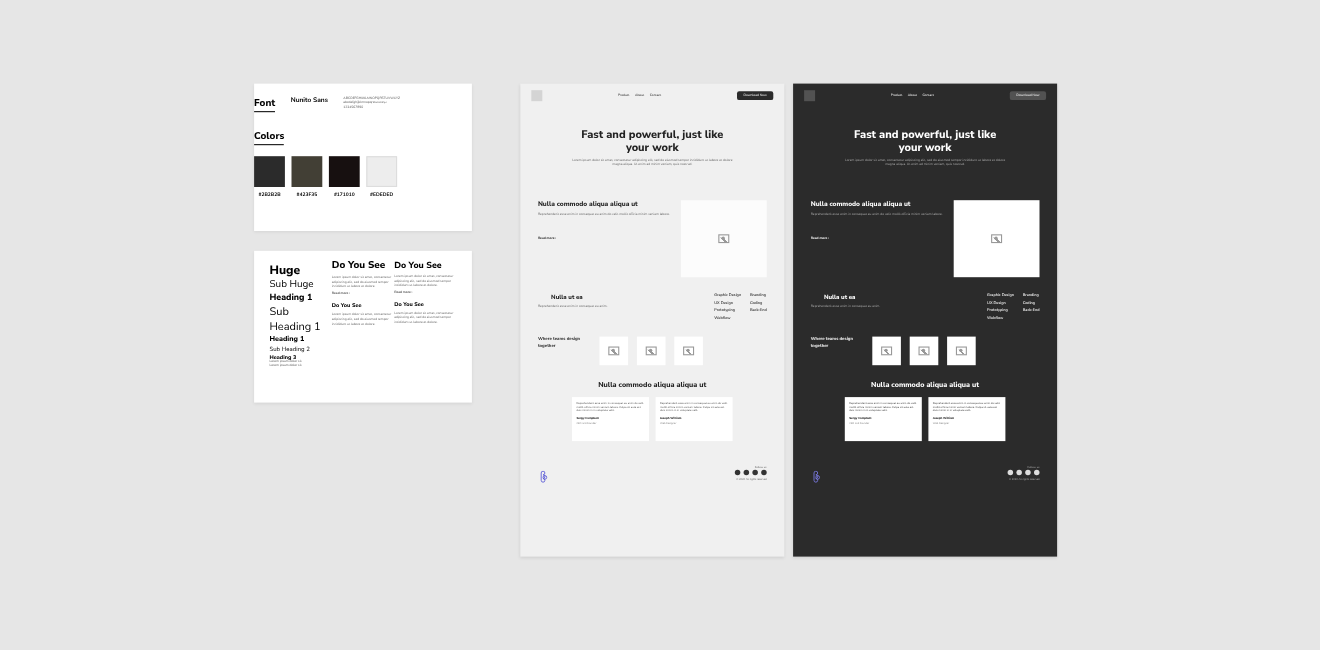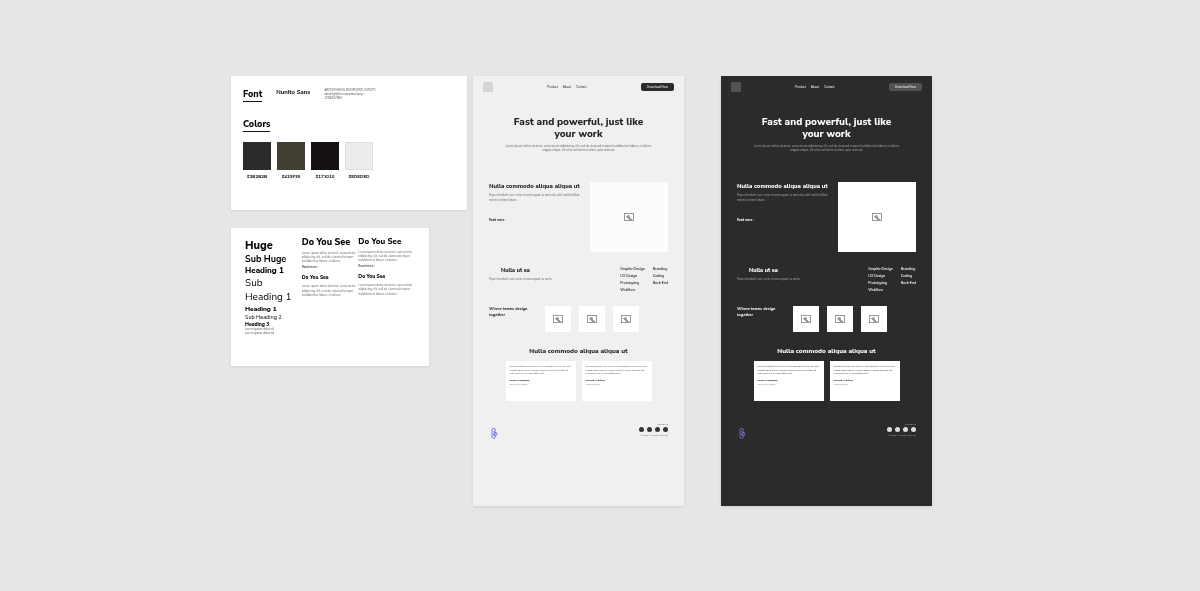--- a/index.html
+++ b/index.html
@@ -12,49 +12,49 @@
     --accent:#5b5bd6;
   }
   *{box-sizing:border-box;font-family:"Nunito Sans","Helvetica Neue",Arial,sans-serif;}
   html,body{margin:0;padding:0;background:var(--bg);}
   body{width:1200px;height:591px;overflow:hidden;}
 
   .stage{position:relative;width:1200px;height:591px;}
 
   
   .panel{position:absolute;background:var(--card);box-shadow:0 1px 3px rgba(0,0,0,.08);}
-  .style-card{left:231px;top:76px;width:236px;height:134px;padding:12px 12px;}
+  .style-card{left:231px;top:76px;width:198px;height:134px;padding:12px 0;}
   .type-card{left:231px;top:228px;width:198px;height:138px;padding:10px 14px;}
 
   .sg-h{font-size:9px;font-weight:800;border-bottom:1px solid #111;display:inline-block;padding-bottom:1px;margin:0 0 6px;}
   .font-row{display:flex;gap:14px;align-items:flex-start;}
   .font-name{font-size:6px;font-weight:700;}
   .specimen{font-size:3px;line-height:1.4;color:#555;max-width:90px;word-break:break-word;}
   .colors-title{margin-top:10px;}
   .swatches{display:flex;gap:6px;margin-top:4px;}
   .sw{display:flex;flex-direction:column;align-items:center;}
   .sw .box{width:28px;height:28px;}
   .sw .label{font-size:4.5px;font-weight:700;margin-top:3px;}
 
   .type-cols{display:flex;}
   .type-col{flex:1;}
   .huge{font-size:11px;font-weight:800;margin:0;}
-  .subhuge{font-size:9px;font-weight:700;margin:0;}
+  .subhuge{font-size:9px;font-weight:400;margin:0;}
   .h1{font-size:8px;font-weight:800;margin:0;}
   .sh1{font-size:10px;font-weight:400;margin:0;}
   .h2{font-size:6.5px;font-weight:800;margin:0;}
   .sh2{font-size:5.5px;font-weight:400;margin:0;}
   .h3{font-size:5px;font-weight:800;margin:0;}
   .tiny{font-size:3px;color:#555;margin:0;line-height:1.3;}
   .dys{font-size:9px;font-weight:800;line-height:1.1;margin:0 0 2px;}
   .dys-sm{font-size:5px;font-weight:800;margin:4px 0 1px;}
   .dys-para{font-size:3px;color:#666;line-height:1.4;}
 
   
-  .mock{position:absolute;width:211px;height:430px;top:76px;box-shadow:0 1px 3px rgba(0,0,0,.1);}
+  .mock{position:absolute;width:240px;height:430px;top:76px;box-shadow:0 1px 3px rgba(0,0,0,.1);}
   .mock.light{left:473px;background:#f0f0f0;color:#222;}
   .mock.dark{left:721px;background:#2b2b2b;color:#fff;}
   .mock .content{padding:0 16px;}
 
   .topbar{display:flex;align-items:center;justify-content:space-between;padding:6px 10px;}
   .logo-sq{width:10px;height:10px;}
   .mock.light .logo-sq{background:#d4d4d4;}
   .mock.dark .logo-sq{background:#525252;}
   .navlinks{display:flex;gap:5px;font-size:3px;}
   .cta{font-size:3px;padding:2px 6px;border-radius:2px;}

